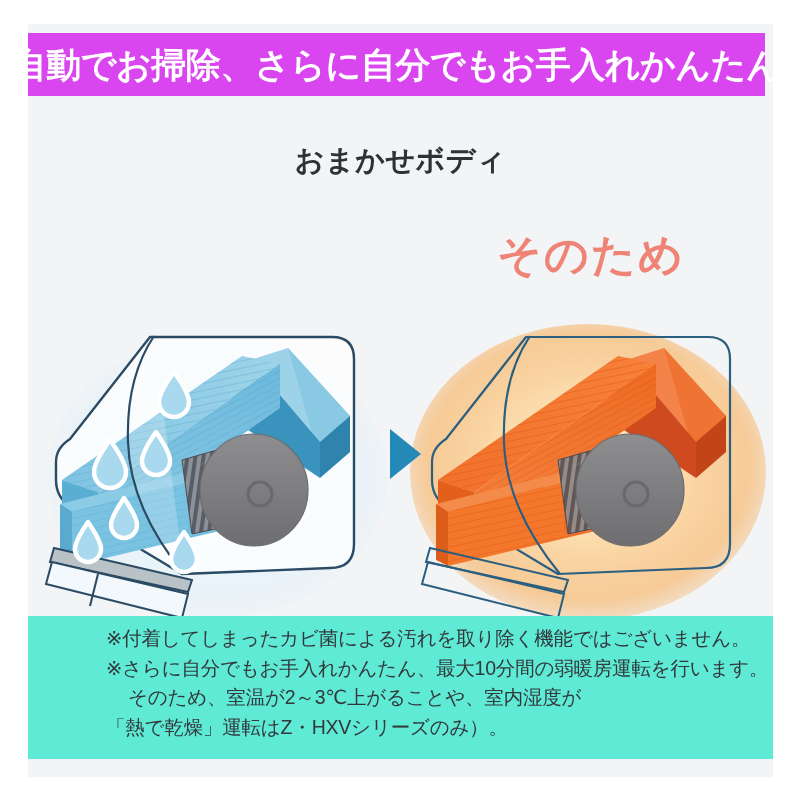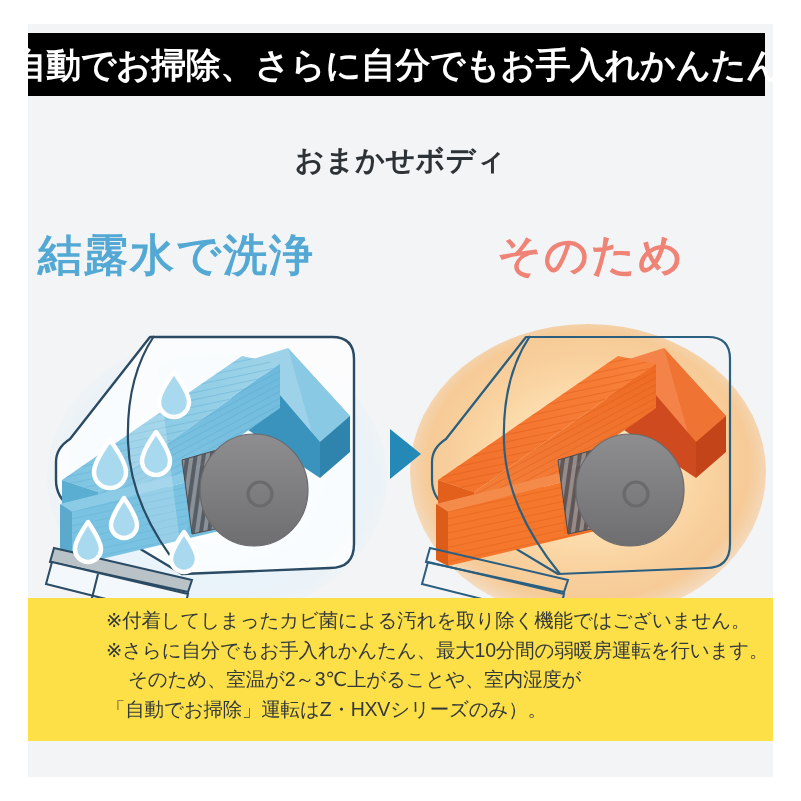--- a/index.html
+++ b/index.html
@@ -26,21 +26,21 @@
     height: 753px;
     background: #f3f4f5;
   }
   
   .banner {
     position: absolute;
     left: 28px;
     top: 33px;
     width: 737px;
     height: 63px;
-    background: #000000;
+    background: #d946ef;
     display: flex;
     align-items: center;
     justify-content: center;
   }
   .banner-text {
     color: #ffffff;
     font-size: 35px;
     font-weight: bold;
     letter-spacing: -0.5px;
     white-space: nowrap;
@@ -106,24 +106,24 @@
     top: 427px;
     width: 34px;
     height: 54px;
   }
   .arrow svg { display: block; }
 
   
   .notes {
     position: absolute;
     left: 28px;
-    top: 598px;
+    top: 616px;
     width: 745px;
     height: 143px;
-    background: #fde047;
+    background: #5eead4;
     padding-top: 8px;
     box-sizing: border-box;
   }
   .note-line {
     font-size: 19.5px;
     color: #33383c;
     line-height: 1.52;
     white-space: nowrap;
     padding-left: 78px;
     letter-spacing: -0.2px;
@@ -139,21 +139,20 @@
 
   <div class="card"></div>
 
   <div class="banner">
     <div class="banner-text">自動でお掃除、さらに自分でもお手入れかんたん</div>
   </div>
 
   <div class="subtitle">おまかせボディ</div>
 
 
-  <div class="sec-head left">結露水で洗浄</div>
   <div class="sec-head right">そのため</div>
 
   <div class="illus left">
     <svg viewBox="0 0 360 320" xmlns="http://www.w3.org/2000/svg">
       <defs>
         <radialGradient id="glowBlue" cx="50%" cy="50%" r="55%">
           <stop offset="0%" stop-color="#ffffff" stop-opacity="1"></stop>
           <stop offset="55%" stop-color="#eaf6fd" stop-opacity="0.95"></stop>
           <stop offset="100%" stop-color="#d6ecfa" stop-opacity="0"></stop>
         </radialGradient>
@@ -349,16 +348,16 @@
   <div class="arrow">
     <svg width="34" height="54" viewBox="0 0 34 54" xmlns="http://www.w3.org/2000/svg">
       <polygon points="2,2 33,27 2,52" fill="#2489b6"></polygon>
     </svg>
   </div>
 
   <div class="notes">
     <div class="note-line">※付着してしまったカビ菌による汚れを取り除く機能ではございません。</div>
     <div class="note-line">※さらに自分でもお手入れかんたん、最大10分間の弱暖房運転を行います。</div>
     <div class="note-line indent1">そのため、室温が2～3℃上がることや、室内湿度が</div>
-    <div class="note-line indent3">「自動でお掃除」運転はZ・HXVシリーズのみ）。</div>
+    <div class="note-line indent3">「熱で乾燥」運転はZ・HXVシリーズのみ）。</div>
   </div>
 
 </div>
 
 </body></html>

